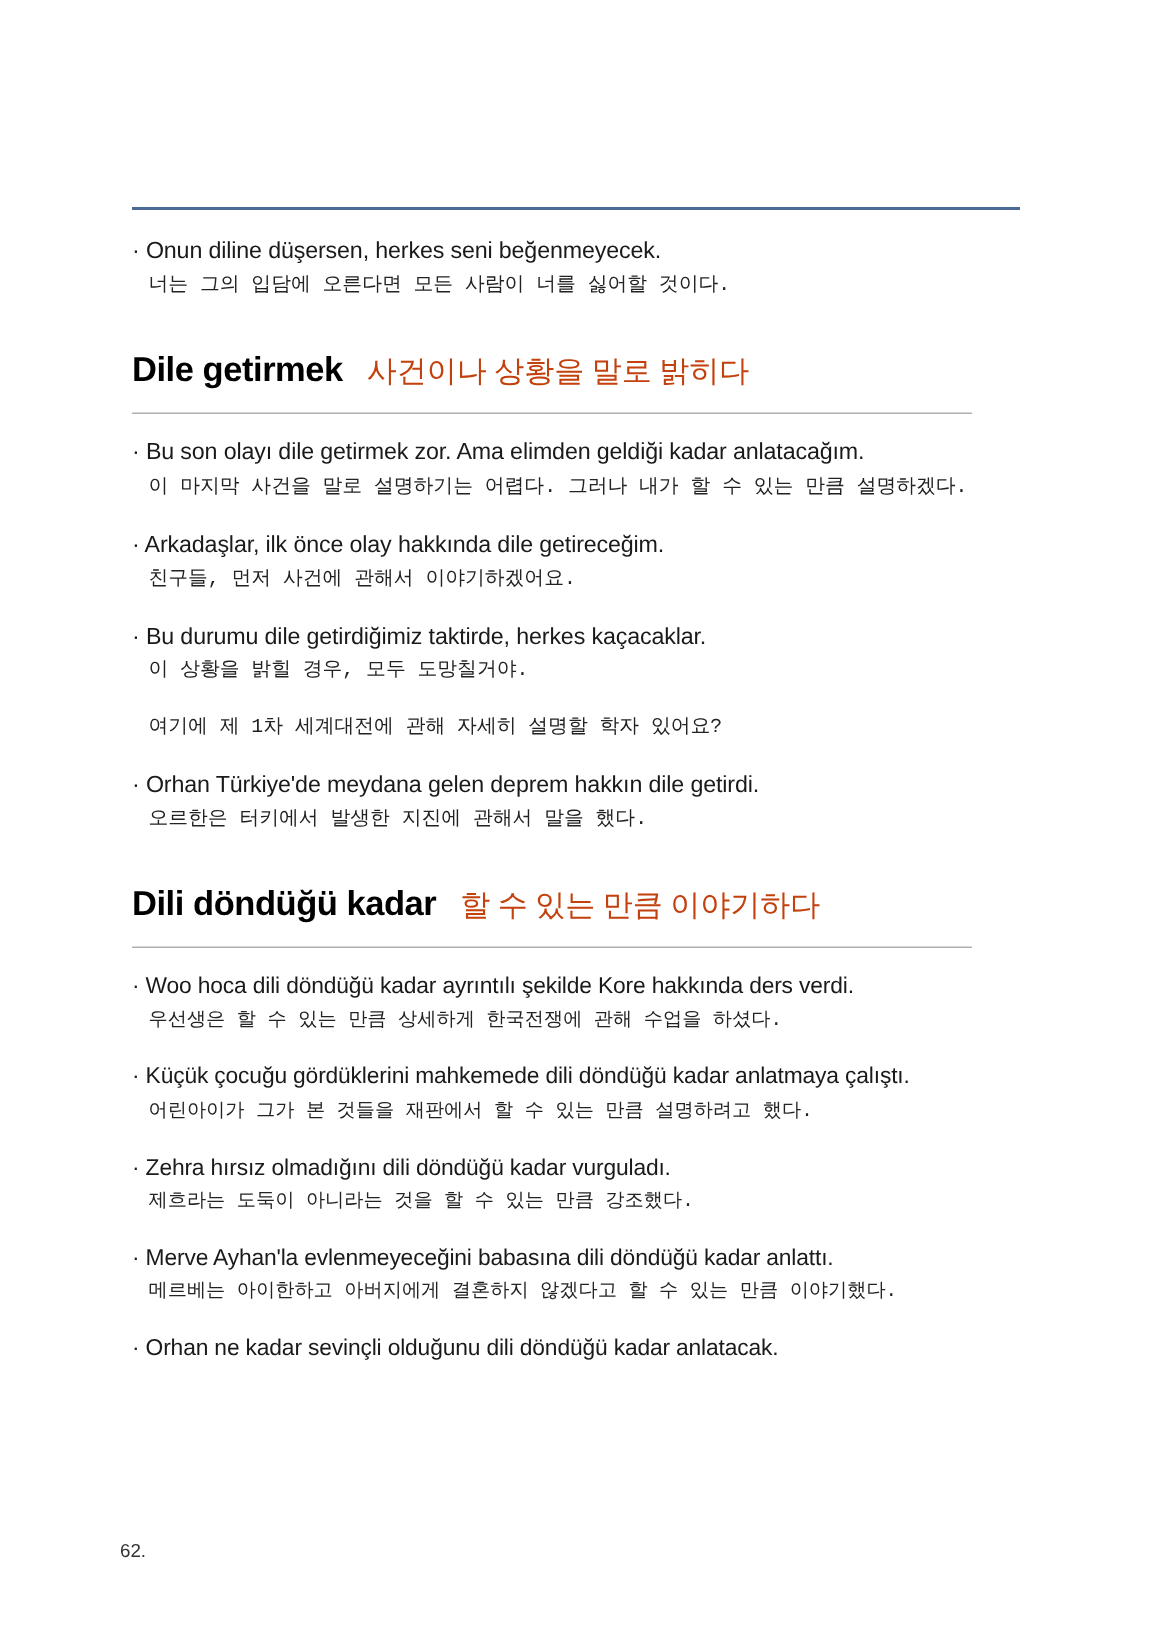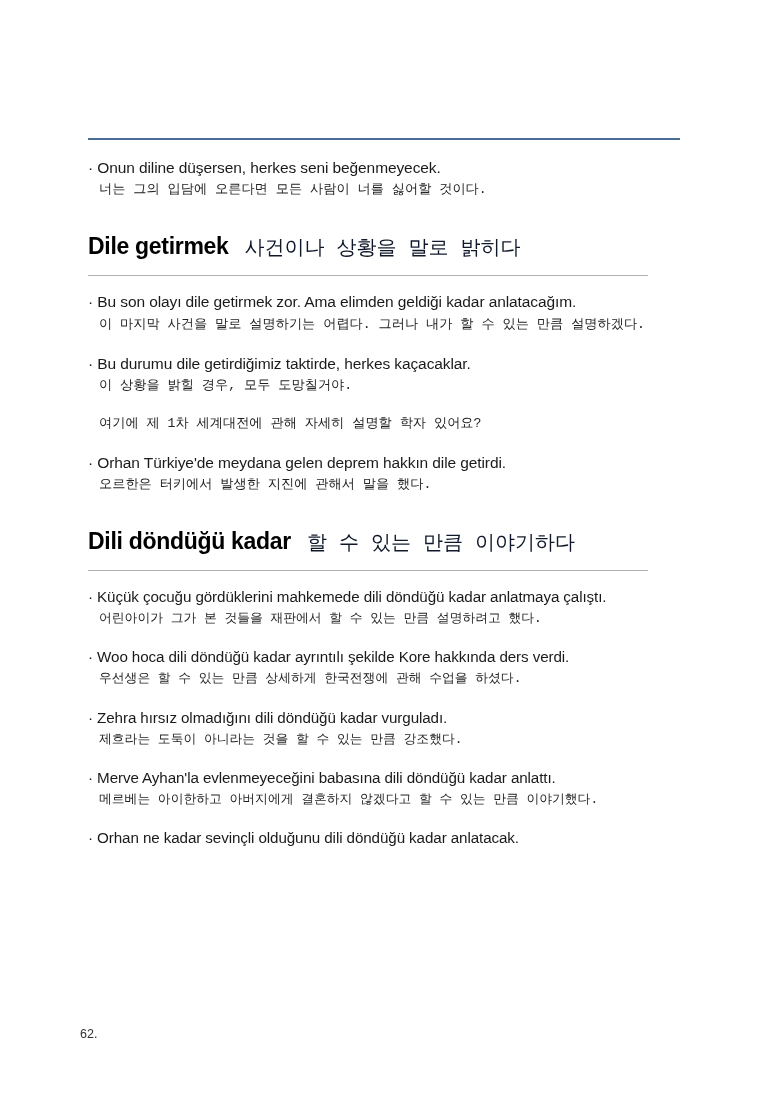--- a/index.html
+++ b/index.html
@@ -56,22 +56,22 @@
     margin: 34px 0 0 0;
   }
   .heading-tr {
     font-size: 23px;
     font-weight: bold;
     color: #000;
     letter-spacing: -0.3px;
   }
   .heading-ko {
     font-size: 20px;
-    color: #0f172a;
-    font-family: Liberation Mono, monospace;
+    color: #c2410c;
+    font-family: Liberation Serif, serif;
   }
   .section-rule {
     width: 560px;
     height: 0;
     border-top: 1px solid #b0b0b0;
     margin: 14px 0 16px 0;
   }
   .entries {
     margin: 0;
   }
@@ -107,46 +107,50 @@
     <span class="heading-ko">사건이나 상황을 말로 밝히다</span>
   </div>
   <div class="section-rule"></div>
 
   <div class="entries">
     <div class="entry">
       <p class="tr-line">· Bu son olayı dile getirmek zor. Ama elimden geldiği kadar anlatacağım.</p>
       <p class="ko-line">이 마지막 사건을 말로 설명하기는 어렵다. 그러나 내가 할 수 있는 만큼 설명하겠다.</p>
     </div>
     <div class="entry">
+      <p class="tr-line">· Arkadaşlar, ilk önce olay hakkında dile getireceğim.</p>
+      <p class="ko-line">친구들, 먼저 사건에 관해서 이야기하겠어요.</p>
+    </div>
+    <div class="entry">
       <p class="tr-line">· Bu durumu dile getirdiğimiz taktirde, herkes kaçacaklar.</p>
       <p class="ko-line">이 상황을 밝힐 경우, 모두 도망칠거야.</p>
     </div>
     <div class="entry">
       <p class="ko-line">여기에 제 1차 세계대전에 관해 자세히 설명할 학자 있어요?</p>
     </div>
     <div class="entry">
       <p class="tr-line">· Orhan Türkiye'de meydana gelen deprem hakkın dile getirdi.</p>
       <p class="ko-line">오르한은 터키에서 발생한 지진에 관해서 말을 했다.</p>
     </div>
   </div>
 
   <div class="heading">
     <span class="heading-tr">Dili döndüğü kadar</span>
     <span class="heading-ko">할 수 있는 만큼 이야기하다</span>
   </div>
   <div class="section-rule"></div>
 
   <div class="entries tight">
     <div class="entry">
+      <p class="tr-line">· Woo hoca  dili döndüğü kadar ayrıntılı şekilde Kore hakkında ders verdi.</p>
+      <p class="ko-line">우선생은 할 수 있는 만큼 상세하게 한국전쟁에 관해 수업을 하셨다.</p>
+    </div>
+    <div class="entry">
       <p class="tr-line">· Küçük çocuğu gördüklerini mahkemede dili döndüğü kadar anlatmaya çalıştı.</p>
       <p class="ko-line">어린아이가 그가 본 것들을 재판에서 할 수 있는 만큼 설명하려고 했다.</p>
-    </div>
-    <div class="entry">
-      <p class="tr-line">· Woo hoca  dili döndüğü kadar ayrıntılı şekilde Kore hakkında ders verdi.</p>
-      <p class="ko-line">우선생은 할 수 있는 만큼 상세하게 한국전쟁에 관해 수업을 하셨다.</p>
     </div>
     <div class="entry">
       <p class="tr-line">· Zehra hırsız olmadığını dili döndüğü kadar vurguladı.</p>
       <p class="ko-line">제흐라는 도둑이 아니라는 것을 할 수 있는 만큼 강조했다.</p>
     </div>
     <div class="entry">
       <p class="tr-line">· Merve Ayhan'la evlenmeyeceğini babasına dili döndüğü kadar anlattı.</p>
       <p class="ko-line">메르베는 아이한하고 아버지에게 결혼하지 않겠다고 할 수 있는 만큼 이야기했다.</p>
     </div>
     <div class="entry">

